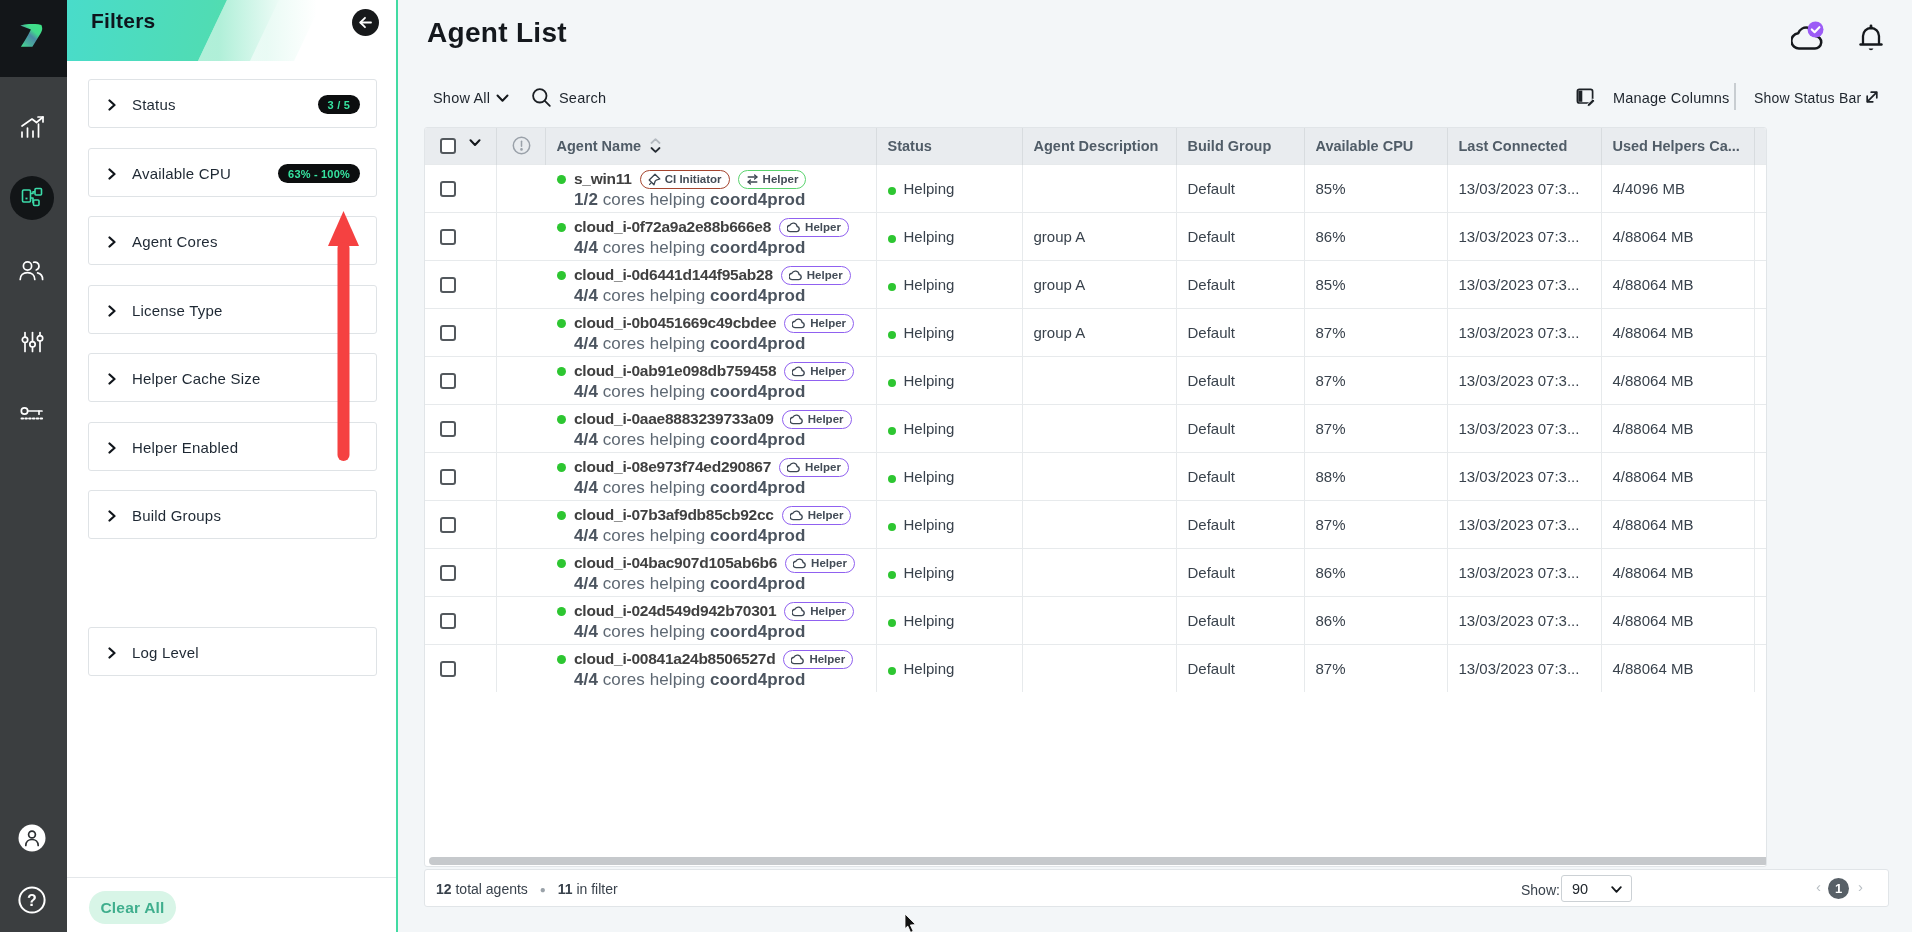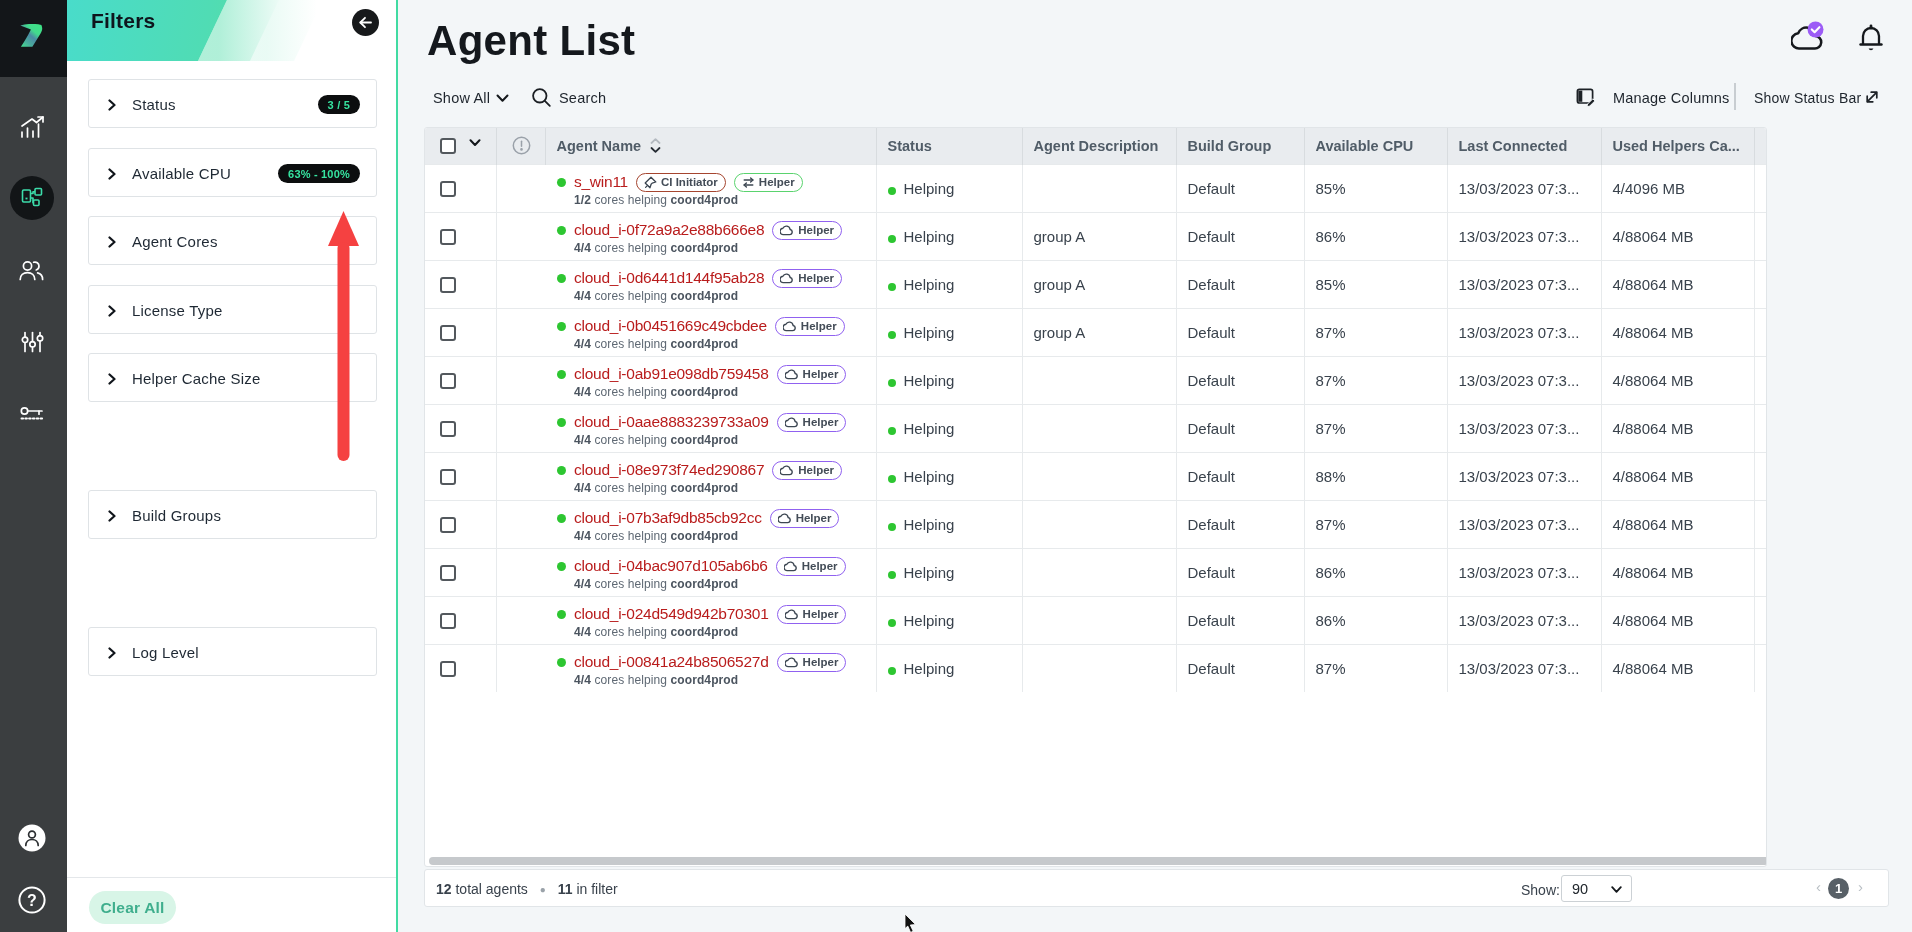--- a/index.html
+++ b/index.html
@@ -25,44 +25,44 @@
 .fbox .lbl { position:absolute; left:43px; top:16px; font-size:15px; color:#1e2833; letter-spacing:.2px; }
 .pill { position:absolute; right:16px; top:15px; height:19px; border-radius:10px; background:#0c0e0f; color:#36e4a0; font-size:11px; font-weight:700; letter-spacing:.2px; display:flex; align-items:center; padding:7px 10px; }
 #fbottom { position:absolute; left:0; top:877px; width:329px; height:55px; border-top:1px solid #e4e7ea; background:#fff; }
 #clearall { position:absolute; left:22px; top:13px; width:87px; height:33px; border-radius:17px; background:#d8f5e7; color:#3fae8d; font-size:15.5px; font-weight:700; display:flex; align-items:center; justify-content:center; letter-spacing:.2px; }
 
 
 #redarrow { position:absolute; left:325px; top:207px; }
 
 
 #main { position:absolute; left:398px; top:0; width:1514px; height:932px; background:#f3f6f8; }
-#title { position:absolute; left:29px; top:17px; font-size:42px; font-weight:700; color:#14181d; letter-spacing:.3px; }
+#title { position:absolute; left:29px; top:17px; font-size:28px; font-weight:700; color:#14181d; letter-spacing:.3px; }
 .toolbar-text { position:absolute; top:90px; font-size:14.5px; color:#1d242c; letter-spacing:.2px; }
 
 
 #tcard { position:absolute; left:26px; top:127px; width:1343px; height:740px; background:#fff; border:1px solid #e1e5e8; border-radius:3px; overflow:hidden; }
 table { border-collapse:collapse; table-layout:fixed; width:1463px; }
 thead tr { height:36px; background:#e9ecef; }
 thead td { font-size:14.5px; font-weight:700; color:#505c67; border-left:1px solid #d8dcdf; padding-left:11px; white-space:nowrap; overflow:hidden; letter-spacing:0; }
 thead td:first-child { border-left:none; }
 tbody tr { height:48px; }
 tbody td { border-top:1px solid #e7eaec; border-left:1px solid #e7eaec; font-size:15px; color:#39424c; padding-left:11px; vertical-align:middle; white-space:nowrap; overflow:hidden; }
 tbody td:first-child { border-left:none; }
 td.ckc { padding-left:15px; }
 tbody td.namec { border-left:none; padding-left:12px; }
 .ckb { display:inline-block; width:16px; height:16px; border:2px solid #53585d; border-radius:3px; background:#fff; vertical-align:middle; }
 .dotg { display:inline-block; width:9px; height:9px; border-radius:50%; background:#2dc631; }
 .dots { display:inline-block; width:8px; height:8px; border-radius:50%; background:#2dc631; margin-right:8px; vertical-align:-1px; }
 .l1 { display:flex; align-items:center; height:20px; margin-top:3px; }
-.l1 .nm { font-size:15.5px; font-weight:400; color:#b91c1c; margin-left:8px; letter-spacing:-.25px; }
+.l1 .nm { font-size:15.5px; font-weight:700; color:#404040; margin-left:8px; letter-spacing:-.25px; }
 .badge { display:inline-flex; align-items:center; height:19px; border-radius:10px; padding:0 7px; margin-left:8px; font-size:11.5px; font-weight:700; color:#434c57; gap:4px; background:#fff; }
 .b-ci { border:1.5px solid #a5452f; }
 .b-gr { border:1.5px solid #5ad36e; }
 .b-pu { border:1.5px solid #9061f0; }
-.l2 { font-size:12px; color:#5e6873; margin-left:17px; margin-top:1px; letter-spacing:.1px; }
+.l2 { font-size:17px; color:#5e6873; margin-left:17px; margin-top:1px; letter-spacing:.1px; }
 .l2 b { color:#4b545f; font-weight:700; }
 #hscroll { position:absolute; left:4px; top:729px; width:1452px; height:8px; border-radius:4px; background:#c6c9cc; }
 
 
 #fbar { position:absolute; left:26px; top:869px; width:1465px; height:38px; background:#fff; border:1px solid #e1e5e8; border-radius:3px; }
 #fbar .lt { position:absolute; left:11px; top:11px; font-size:14px; color:#39424c; }
 #selbox { position:absolute; left:1136px; top:5px; width:71px; height:27px; border:1px solid #ccd1d5; border-radius:3px; background:#fff; }
 #pagec { position:absolute; left:1403px; top:8px; width:21px; height:21px; border-radius:50%; background:#586067; color:#fff; font-size:13px; font-weight:700; display:flex; align-items:center; justify-content:center; }
 </style>
 </head>
@@ -177,20 +177,26 @@
       <svg class="chev" width="10" height="12" viewBox="0 0 10 12" fill="none" stroke="#10151b" stroke-width="2.2" stroke-linecap="round" stroke-linejoin="round">
         <path d="M2.5 1.5 L7.5 6 L2.5 10.5"></path>
       </svg>
       <span class="lbl">License Type</span>
     </div>
   <div class="fbox" style="top:353px;">
       <svg class="chev" width="10" height="12" viewBox="0 0 10 12" fill="none" stroke="#10151b" stroke-width="2.2" stroke-linecap="round" stroke-linejoin="round">
         <path d="M2.5 1.5 L7.5 6 L2.5 10.5"></path>
       </svg>
       <span class="lbl">Helper Cache Size</span>
+    </div>
+  <div class="fbox" style="top:422px;">
+      <svg class="chev" width="10" height="12" viewBox="0 0 10 12" fill="none" stroke="#10151b" stroke-width="2.2" stroke-linecap="round" stroke-linejoin="round">
+        <path d="M2.5 1.5 L7.5 6 L2.5 10.5"></path>
+      </svg>
+      <span class="lbl">Helper Enabled</span>
     </div>
   <div class="fbox" style="top:490px;">
       <svg class="chev" width="10" height="12" viewBox="0 0 10 12" fill="none" stroke="#10151b" stroke-width="2.2" stroke-linecap="round" stroke-linejoin="round">
         <path d="M2.5 1.5 L7.5 6 L2.5 10.5"></path>
       </svg>
       <span class="lbl">Build Groups</span>
     </div>
   <div class="fbox" style="top:627px;">
       <svg class="chev" width="10" height="12" viewBox="0 0 10 12" fill="none" stroke="#10151b" stroke-width="2.2" stroke-linecap="round" stroke-linejoin="round">
         <path d="M2.5 1.5 L7.5 6 L2.5 10.5"></path>

